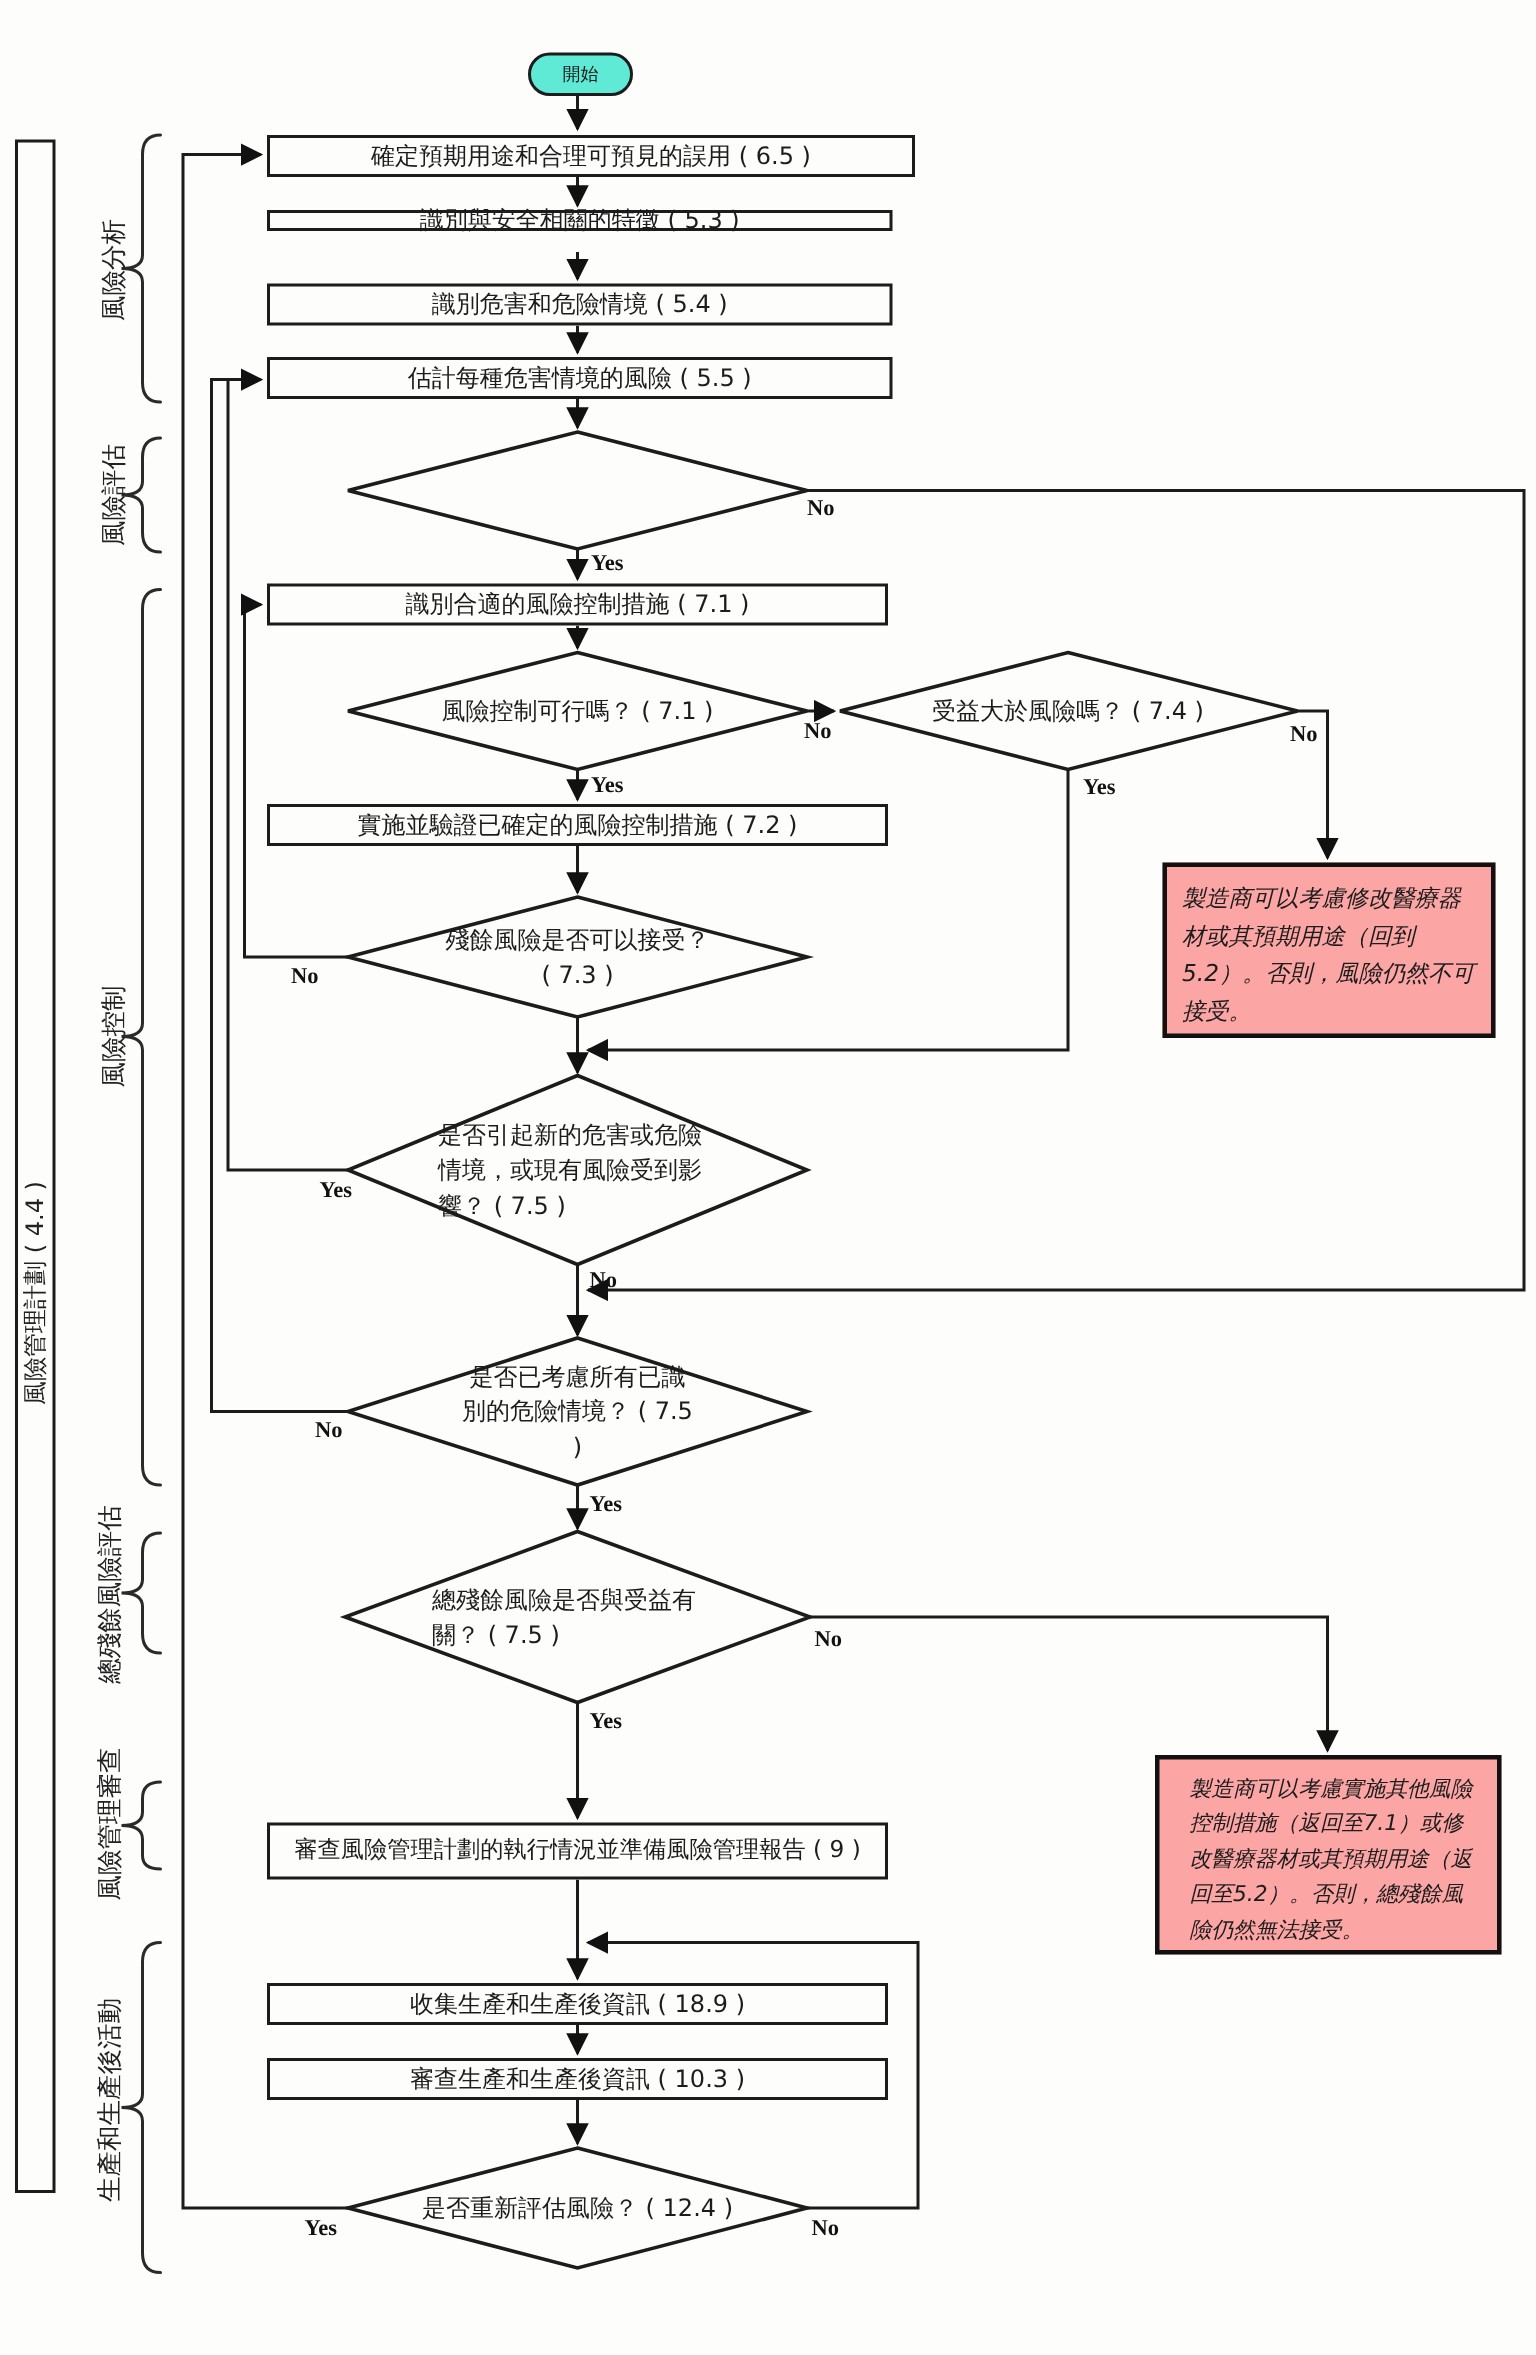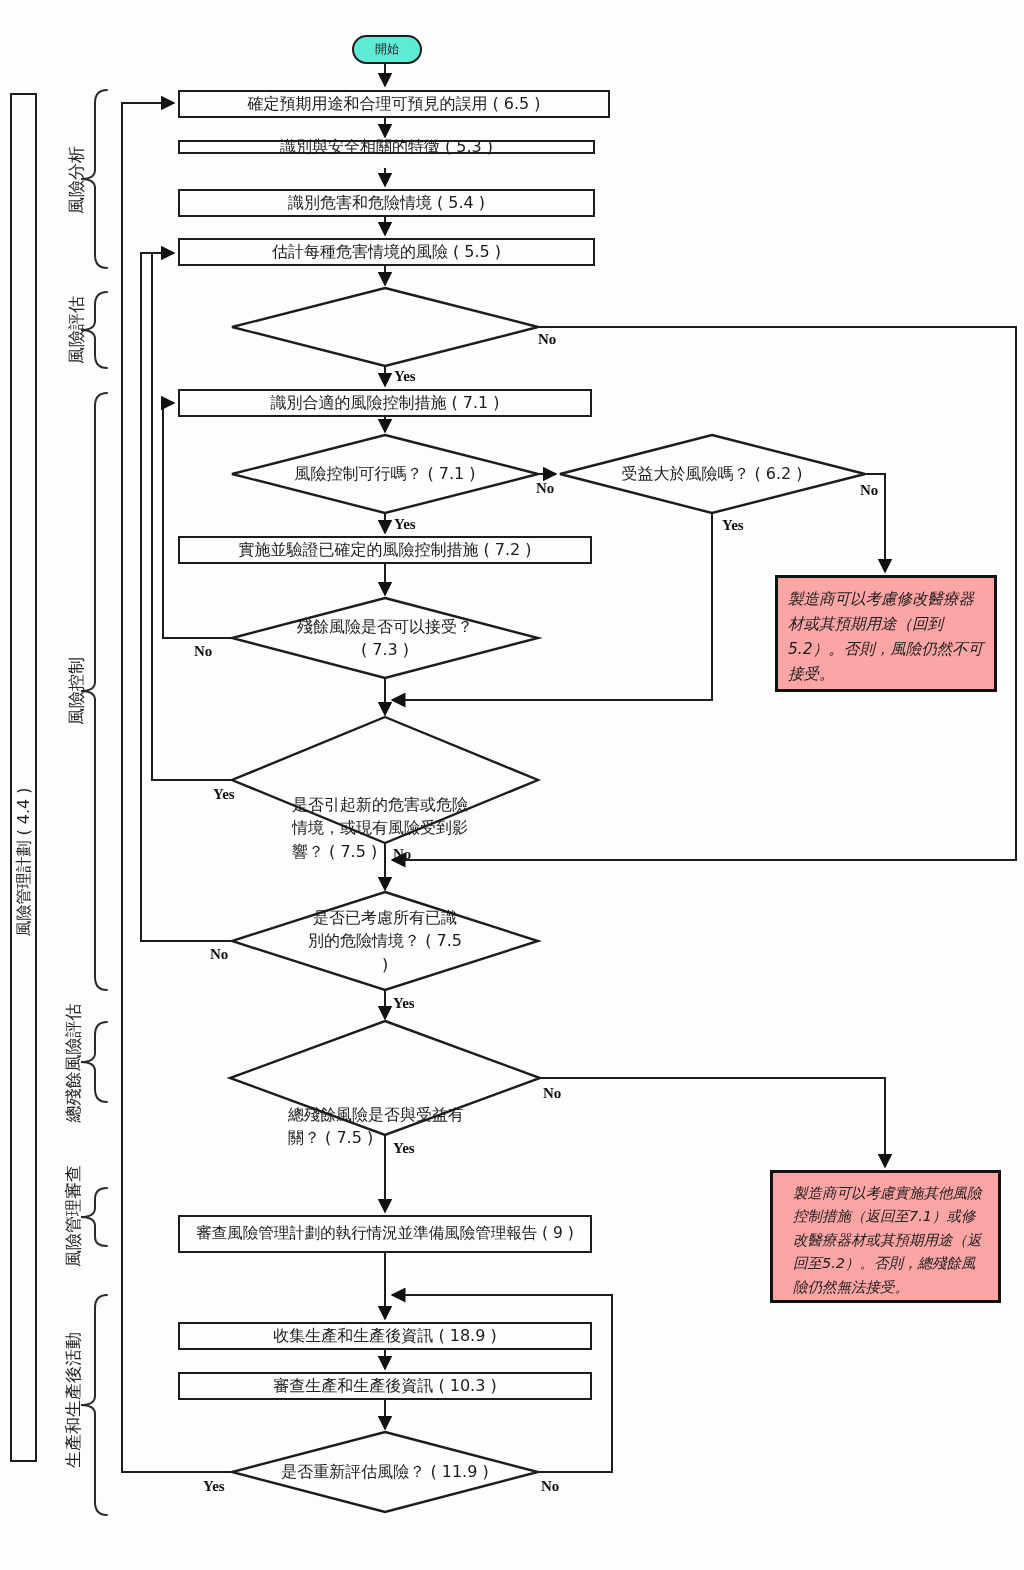--- a/index.html
+++ b/index.html
@@ -6,21 +6,21 @@
   body{font-family:"DejaVu Sans","Liberation Sans",sans-serif;color:#1c1c1c;}
   .canvas{position:relative;width:1024px;height:1570px;background:#fdfdfc;overflow:hidden;}
   svg.lines{position:absolute;left:0;top:0;width:1024px;height:1570px;}
   .box{position:absolute;box-sizing:border-box;border:2px solid #1c1c1c;background:#fdfdfc;
        display:flex;align-items:center;justify-content:center;text-align:center;
        font-size:16px;line-height:1.25;}
   .terminal{position:absolute;box-sizing:border-box;border:2.5px solid #1c1c1c;border-radius:15px;
        background:#5eead4;display:flex;align-items:center;justify-content:center;font-size:12px;}
   .dtext{position:absolute;display:flex;align-items:center;justify-content:center;
        font-size:16px;line-height:1.45;text-align:center;}
-  .dtext.left{justify-content:flex-start;text-align:left;margin-top:48px;}
+  .dtext.left{justify-content:flex-start;text-align:left;}
   .note{position:absolute;box-sizing:border-box;border:3px solid #111;background:#fca5a5;
        padding:9px 10px;font-size:15px;line-height:1.62;text-align:left;font-style:italic;}
   .yn{position:absolute;font-family:"Liberation Serif","DejaVu Serif",serif;font-weight:700;
        font-size:15px;color:#111;}
   .vlabel{position:absolute;white-space:nowrap;font-size:17px;color:#222;
        transform:translate(-50%,-50%) rotate(-90deg);transform-origin:center center;}
   .planbox{position:absolute;box-sizing:border-box;border:2.2px solid #1c1c1c;background:#fdfdfc;}
 </style>
 </head>
 <body>
@@ -97,26 +97,26 @@
   <div class="box" style="left:178px;top:140px;width:417px;height:14px;">識別與安全相關的特徵 ( 5.3 )</div>
   <div class="box" style="left:178px;top:189px;width:417px;height:28px;">識別危害和危險情境 ( 5.4 )</div>
   <div class="box" style="left:178px;top:238px;width:417px;height:28px;">估計每種危害情境的風險 ( 5.5 )</div>
   <div class="box" style="left:178px;top:389px;width:414px;height:28px;">識別合適的風險控制措施 ( 7.1 )</div>
   <div class="box" style="left:178px;top:536px;width:414px;height:28px;">實施並驗證已確定的風險控制措施 ( 7.2 )</div>
   <div class="box" style="left:178px;top:1215px;width:414px;height:38px;font-size:15.5px;">審查風險管理計劃的執行情況並準備風險管理報告 ( 9 )</div>
   <div class="box" style="left:178px;top:1322px;width:414px;height:28px;">收集生產和生產後資訊 ( 18.9 )</div>
   <div class="box" style="left:178px;top:1372px;width:414px;height:28px;">審查生產和生產後資訊 ( 10.3 )</div>
 
   <div class="dtext" style="left:280px;top:454px;width:210px;height:40px;">風險控制可行嗎？ ( 7.1 )</div>
-  <div class="dtext" style="left:607px;top:454px;width:210px;height:40px;">受益大於風險嗎？ ( 6.2 )</div>
+  <div class="dtext" style="left:607px;top:454px;width:210px;height:40px;">受益大於風險嗎？ ( 7.4 )</div>
   <div class="dtext" style="left:292px;top:615px;width:186px;height:46px;">殘餘風險是否可以接受？ ( 7.3 )</div>
   <div class="dtext left" style="left:292px;top:742px;width:190px;height:76px;">是否引起新的危害或危險情境，或現有風險受到影響？ ( 7.5 )</div>
   <div class="dtext" style="left:306px;top:905px;width:158px;height:72px;">是否已考慮所有已識別的危險情境？ ( 7.5 )</div>
   <div class="dtext left" style="left:288px;top:1050px;width:196px;height:56px;">總殘餘風險是否與受益有關？ ( 7.5 )</div>
-  <div class="dtext" style="left:275px;top:1452px;width:220px;height:40px;">是否重新評估風險？ ( 11.9 )</div>
+  <div class="dtext" style="left:275px;top:1452px;width:220px;height:40px;">是否重新評估風險？ ( 12.4 )</div>
 
   <div class="note" style="left:775px;top:575px;width:222px;height:117px;font-size:15.5px;">製造商可以考慮修改醫療器材或其預期用途（回到5.2）。否則，風險仍然不可接受。</div>
   <div class="note" style="left:770px;top:1170px;width:231px;height:133px;font-size:14.5px;padding-left:20px;">製造商可以考慮實施其他風險控制措施（返回至7.1）或修改醫療器材或其預期用途（返回至5.2）。否則，總殘餘風險仍然無法接受。</div>
 
   <div class="yn" style="left:538px;top:331px;">No</div>
   <div class="yn" style="left:394px;top:368px;">Yes</div>
   <div class="yn" style="left:536px;top:480px;">No</div>
   <div class="yn" style="left:394px;top:516px;">Yes</div>
   <div class="yn" style="left:860px;top:482px;">No</div>
   <div class="yn" style="left:722px;top:517px;">Yes</div>

